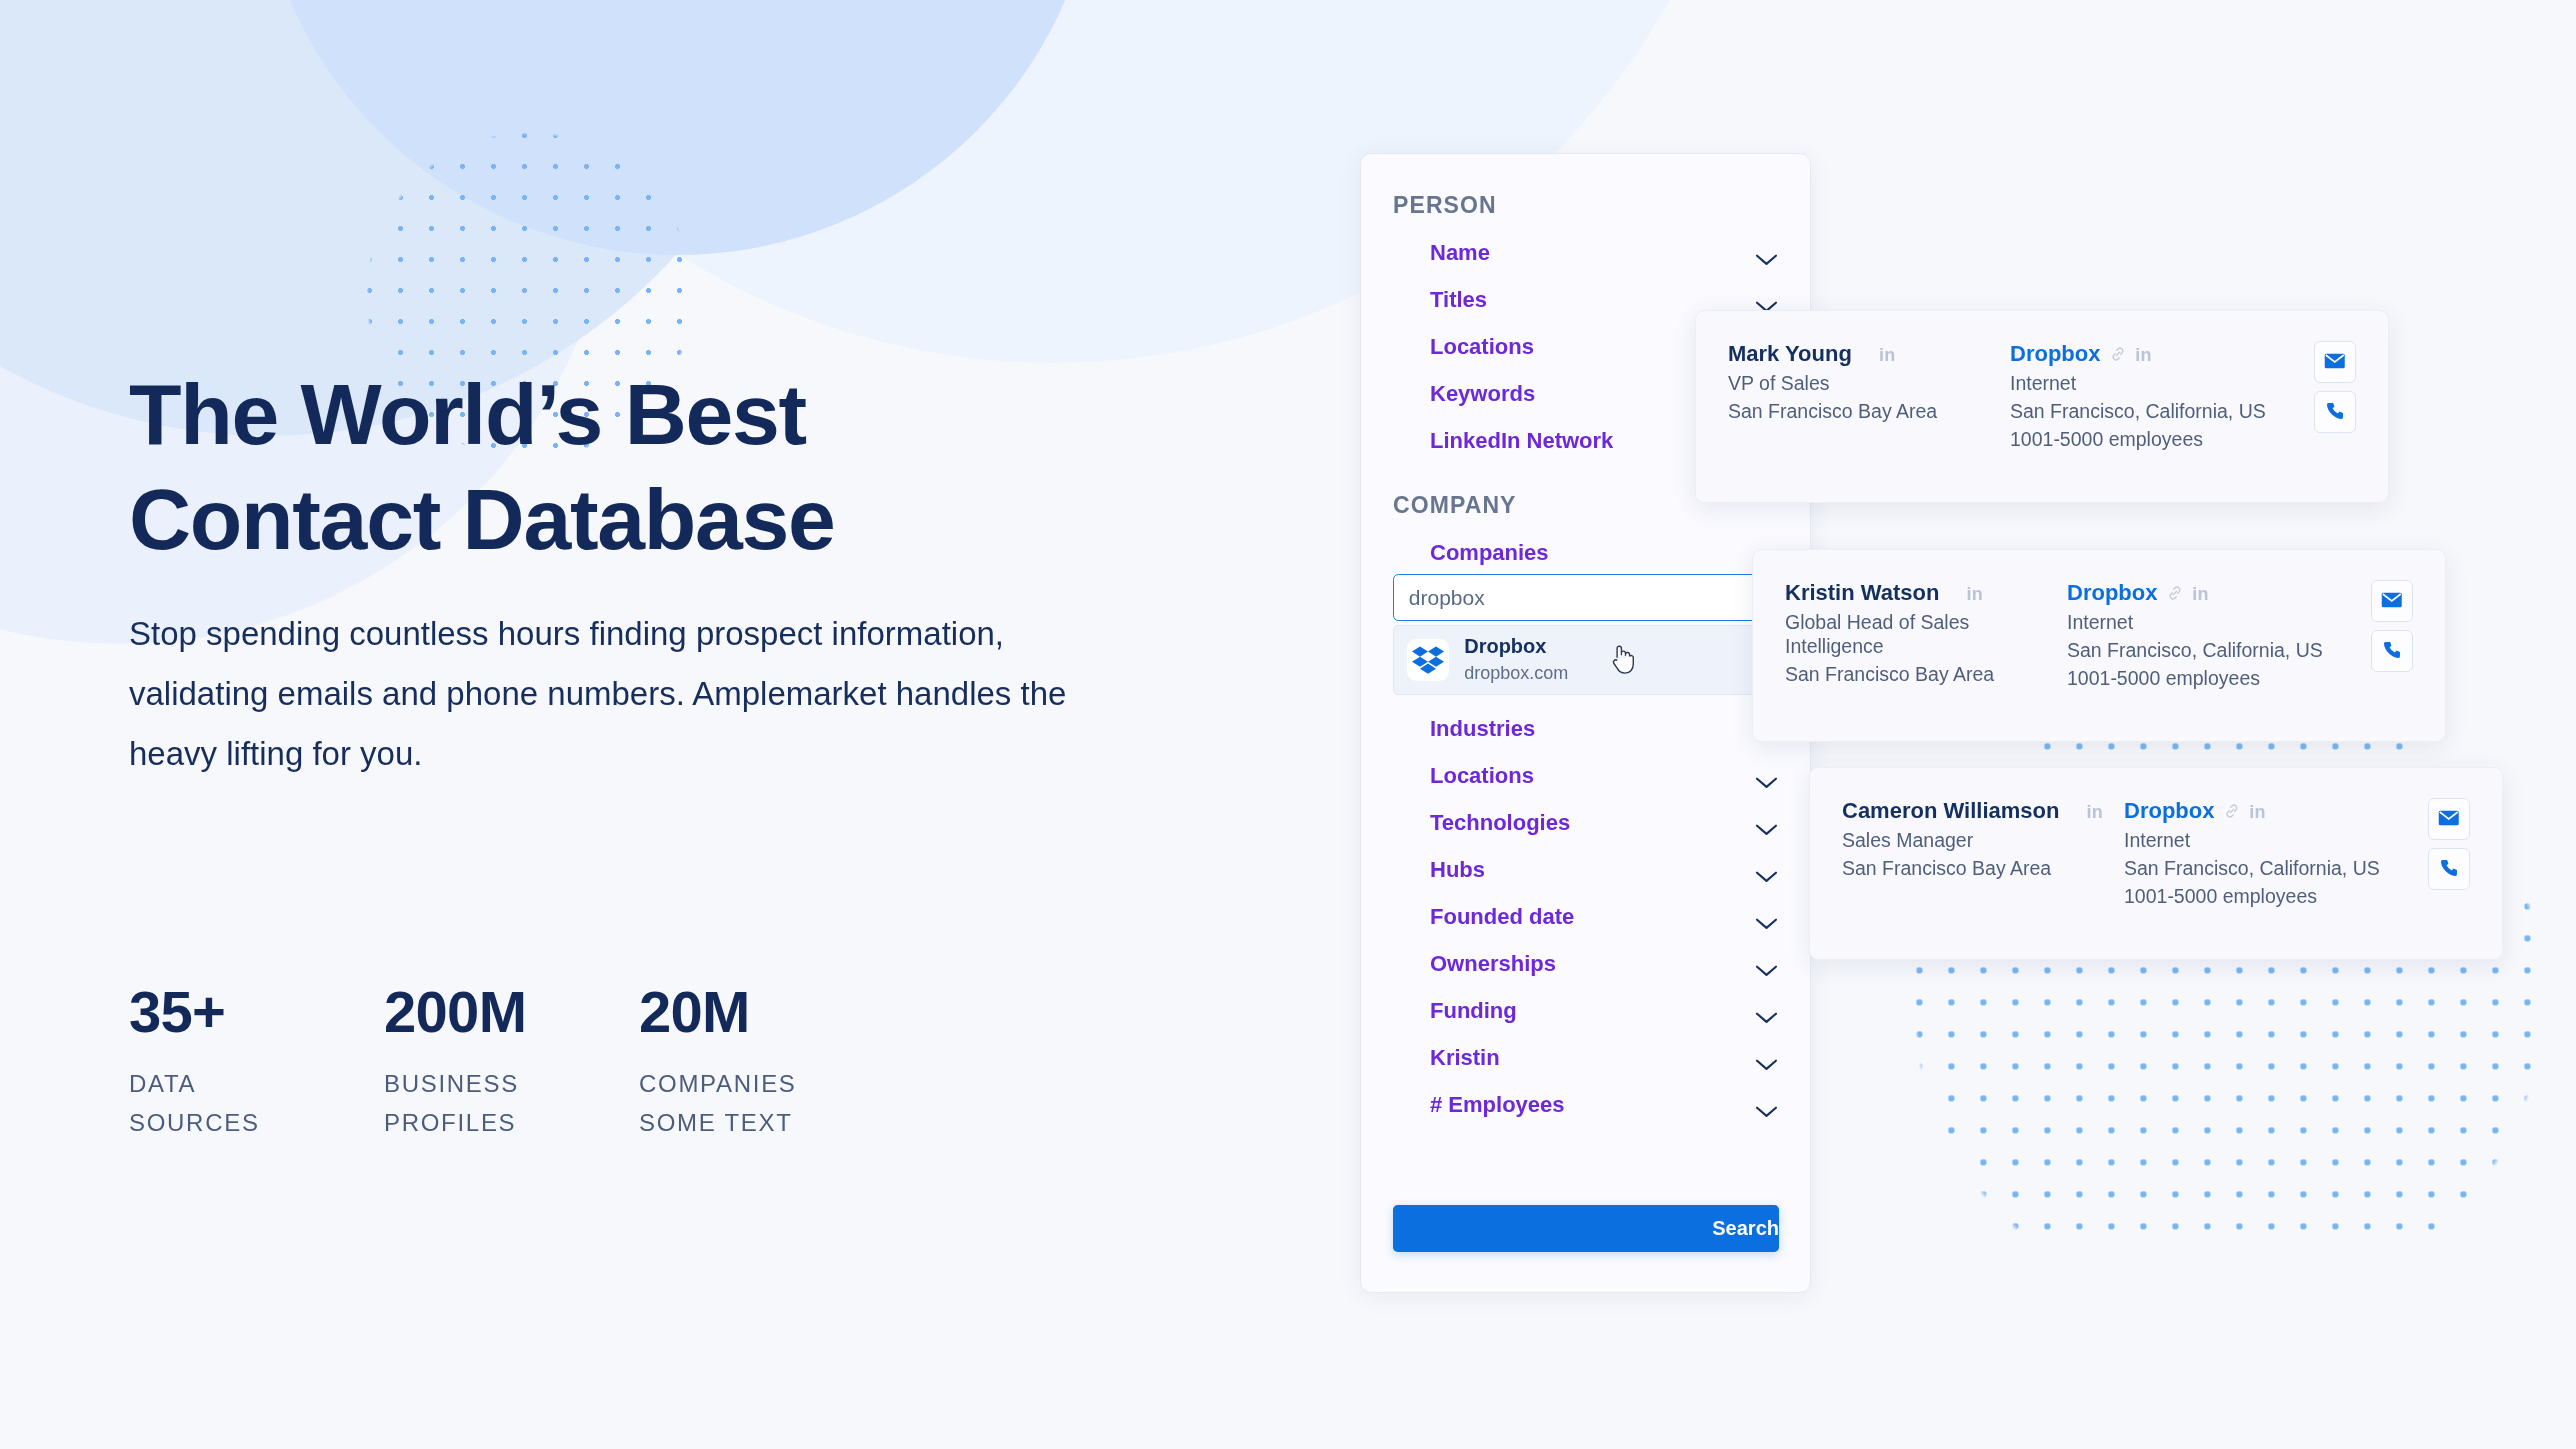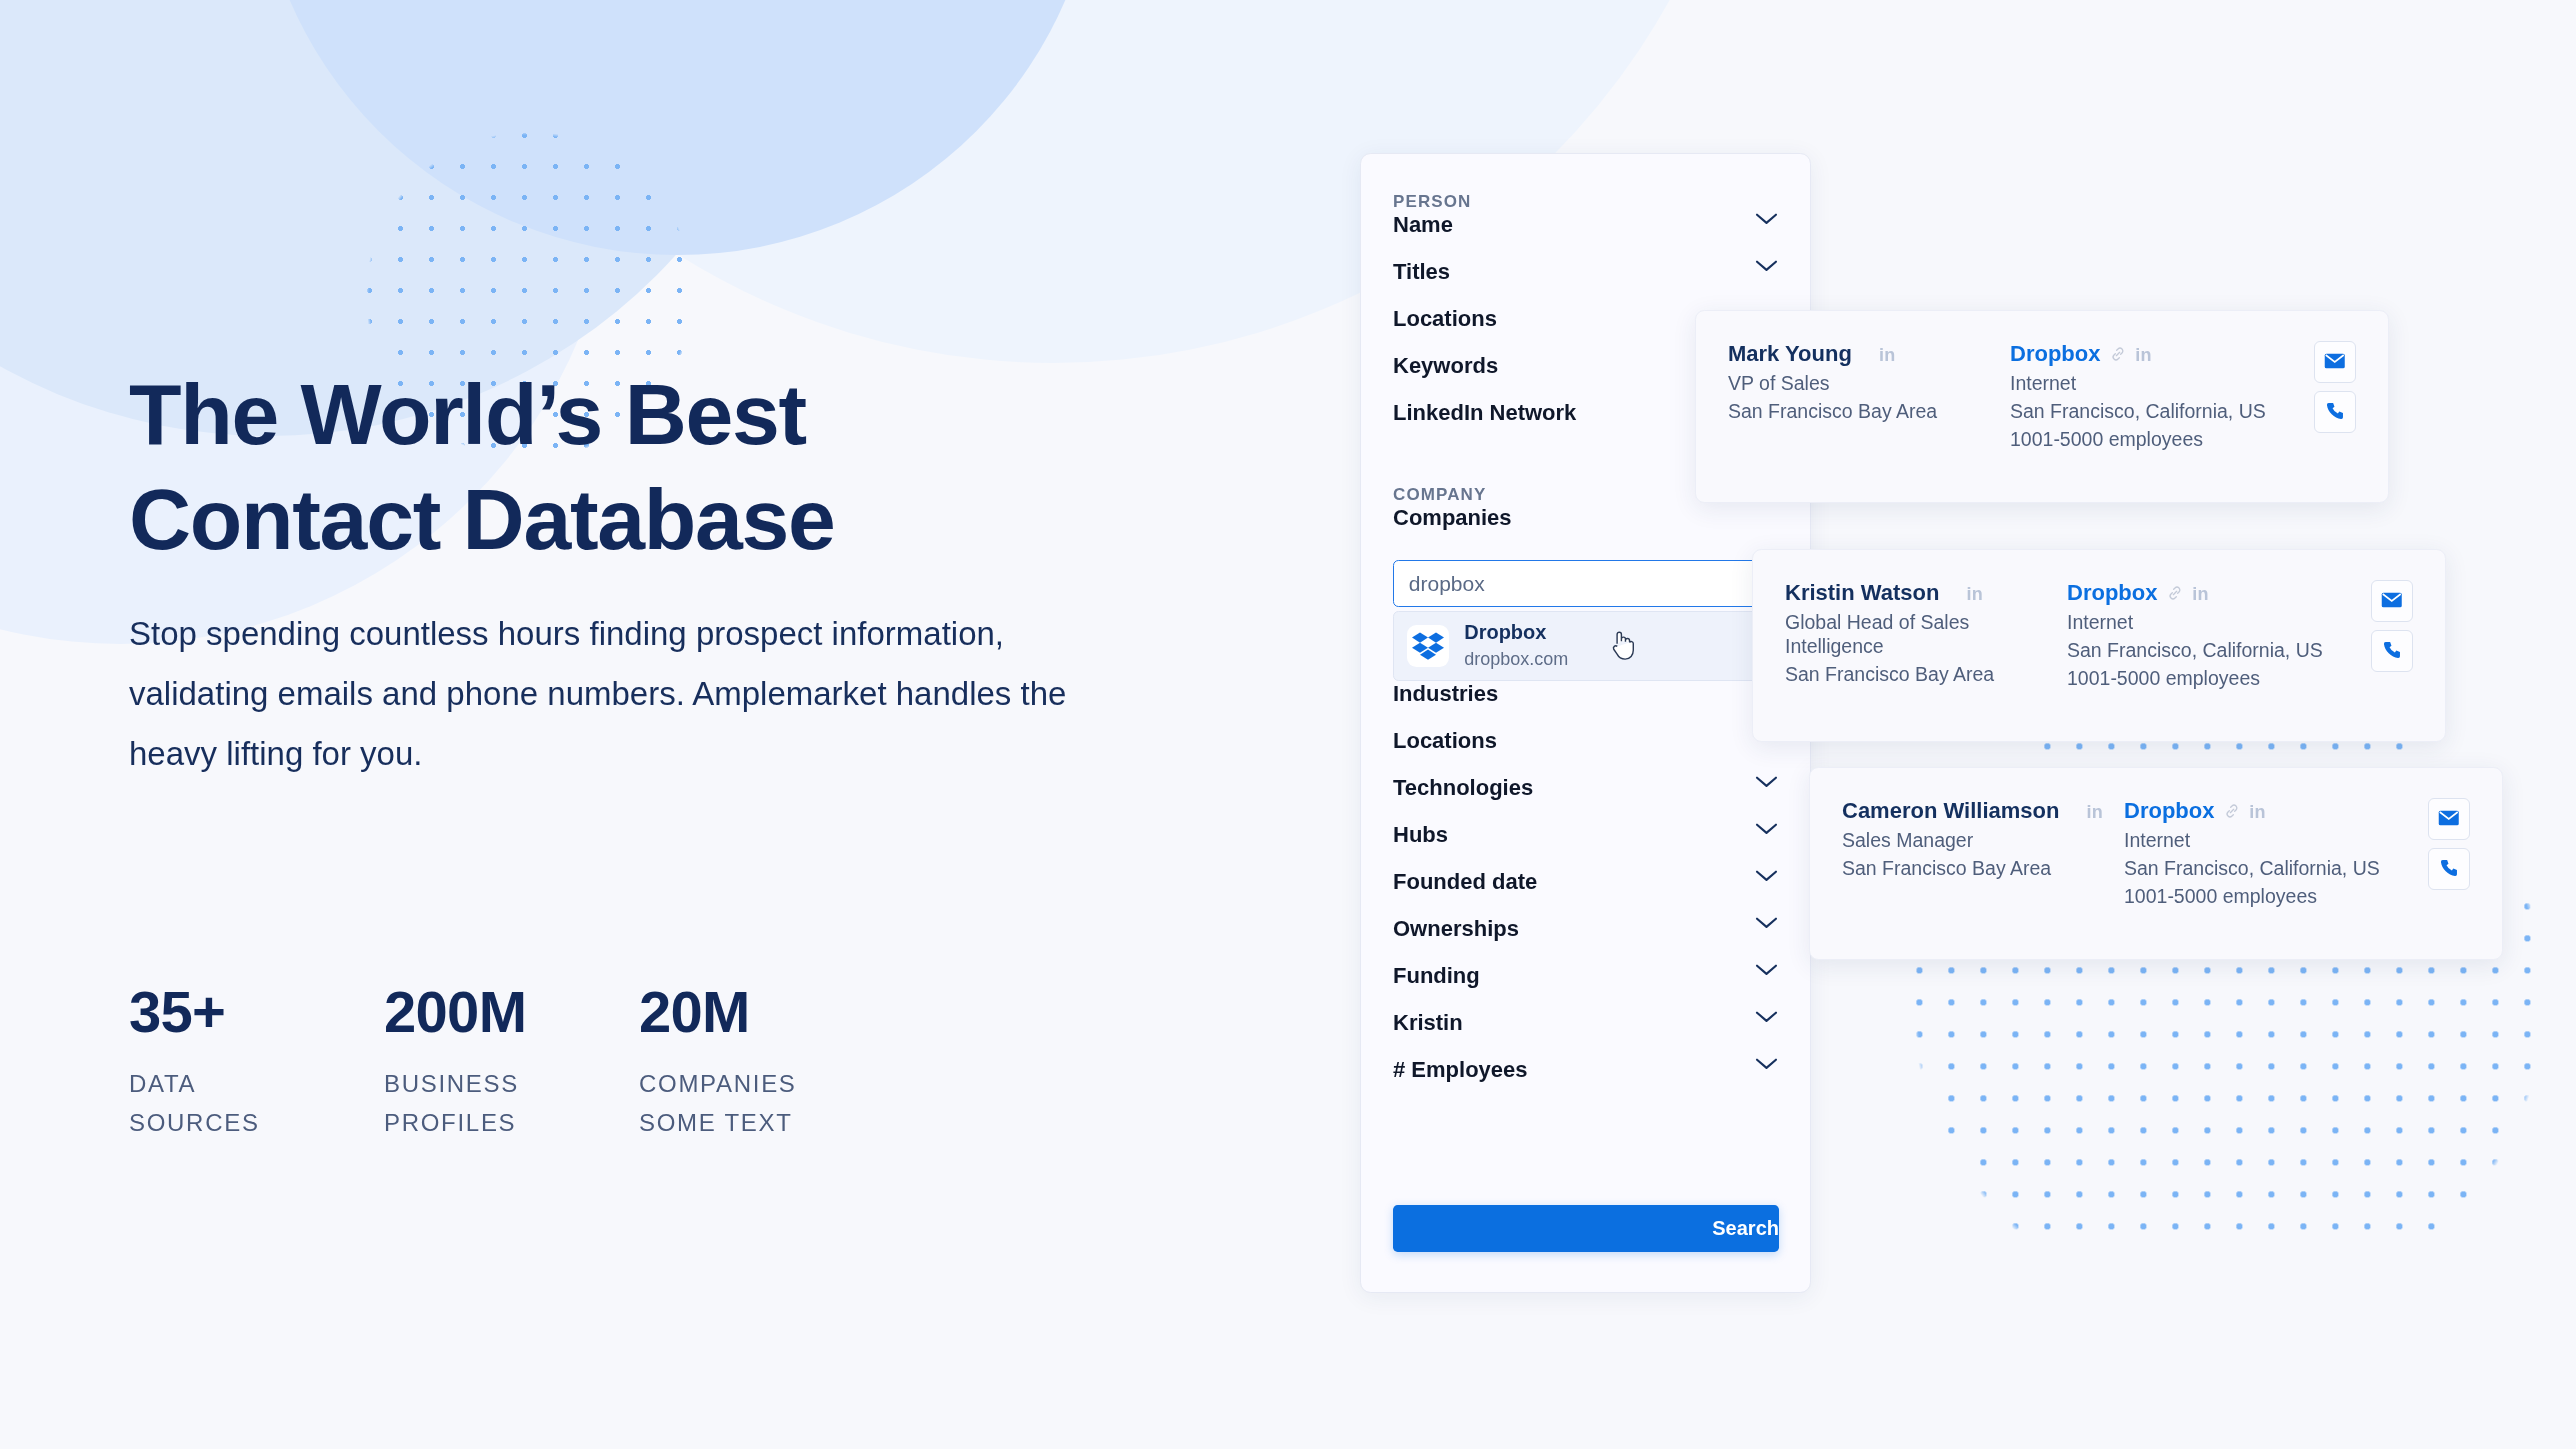--- a/index.html
+++ b/index.html
@@ -82,33 +82,34 @@
     position: absolute;
     left: 1360px; top: 153px;
     width: 451px; height: 1140px;
     background: #fafaff;
     border: 0.7px solid #e6e9f4;
     border-radius: 10.7px;
     box-shadow: 0 4px 23px rgba(30,50,100,.07);
     padding: 38px 32px 0 32px;
   }
   .grp-label {
-    font-size: 17px;
+    font-size: 23px;
     letter-spacing: 1.1px;
     color: #67758f;
     font-weight: 600;
     text-transform: uppercase;
   }
   .grp-label.second { margin-top: 38px; }
   .frow {
-    display: flex; align-items: flex-start; justify-content: space-between;
+    display: flex; align-items: flex-end; justify-content: space-between;
     height: 47px;
     font-size: 22px;
     font-weight: 700;
-    color: #0f172a;
+    color: #6d28d9;
+    margin-left: 37px;
   }
   .frow .chev { width: 23px; height: 13.4px; flex: 0 0 23px; }
   .frow .chev svg { display: block; }
 
   .search-wrap { position: relative; margin-top: 8px; }
   .search-input {
     width: 100%; height: 47px;
     border: 1.3px solid #2278e8;
     border-radius: 5.4px;
     background: #ffffff;

